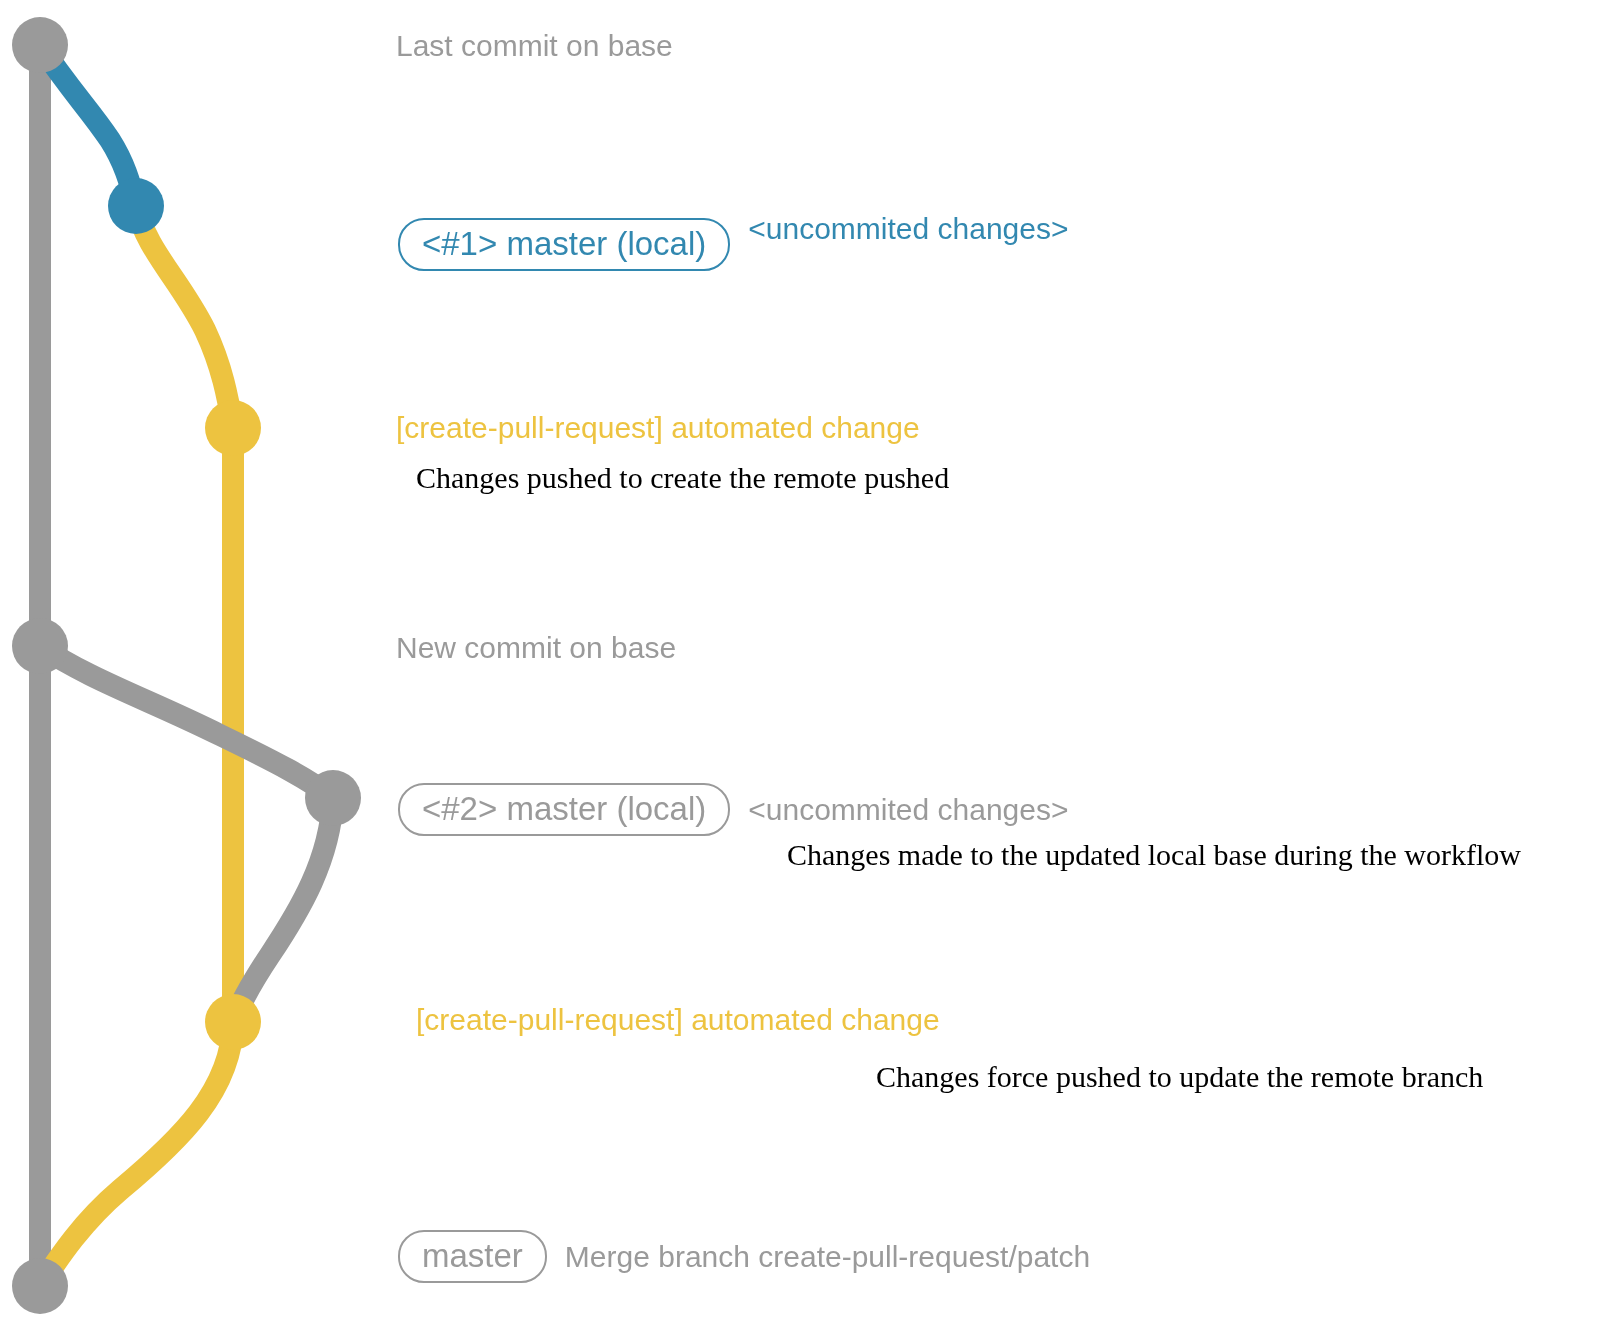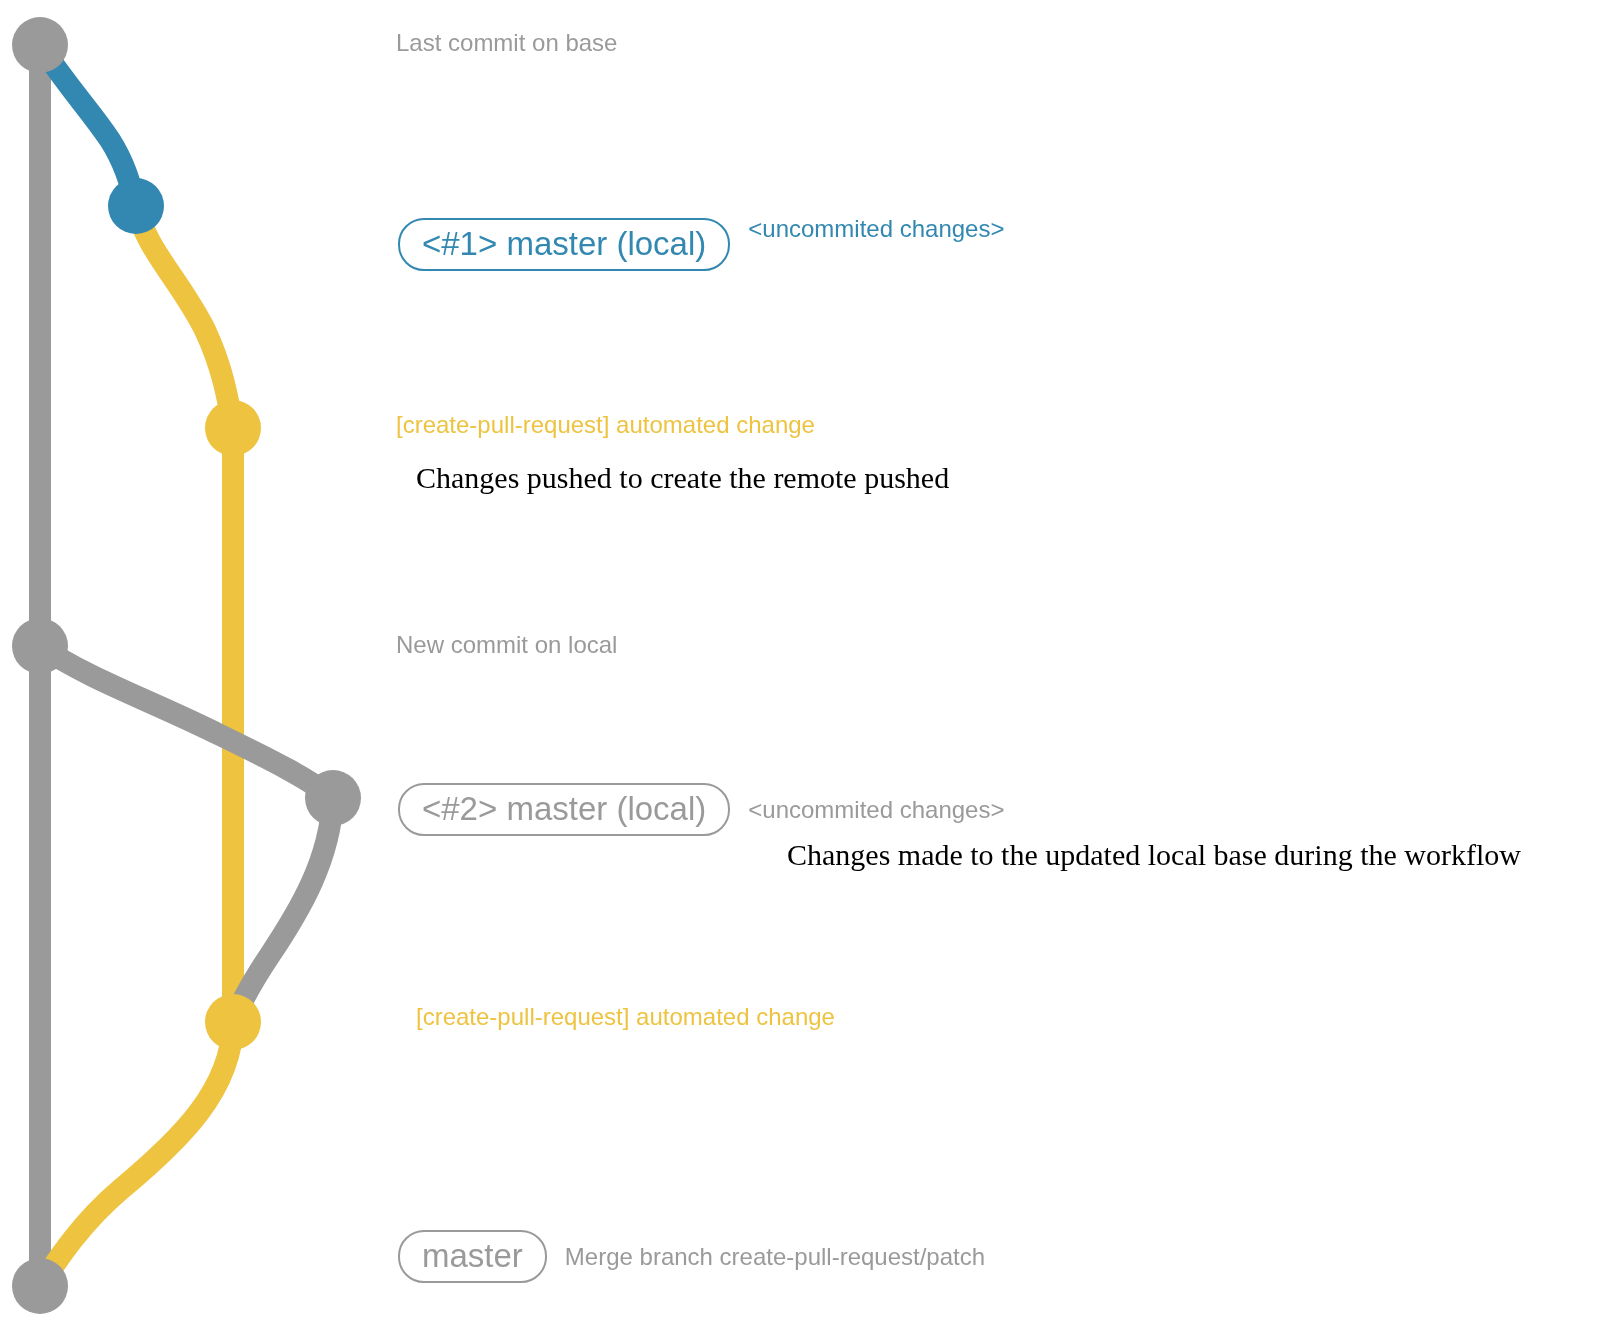--- a/index.html
+++ b/index.html
@@ -57,21 +57,21 @@
   .badge.yellow {
     border-color: #edc340;
     color: #edc340;
   }
   .badge.gray {
     border-color: #9a9a9a;
     color: #9a9a9a;
   }
 
   .subject {
-    font-size: 24px;
+    font-size: 30px;
     line-height: 1;
     margin-left: 18px;
     color: #9a9a9a;
   }
   .subject.blue { color: #3288b0; }
   .subject.yellow { color: #edc340; text-align: center; }
   .subject.gray { color: #9a9a9a; }
   .subject.plain-gray { color: #9a9a9a; margin-left: 0; }
 
   .caption {
@@ -117,31 +117,32 @@
     <span class="badge blue">&lt;#1&gt; master (local)</span>
     <span class="subject blue">&lt;uncommited changes&gt;</span>
   </div>
 
   <div class="row" style="left:396px; top:413px;">
     <span class="subject yellow" style="margin-left:0;">[create-pull-request] automated change</span>
   </div>
   <div class="caption" style="left:416px; top:463px;">Changes pushed to create the remote pushed</div>
 
   <div class="row" style="left:396px; top:633px;">
-    <span class="subject plain-gray">New commit on local</span>
+    <span class="subject plain-gray">New commit on base</span>
   </div>
 
   <div class="row" style="left:398px; top:783px;text-align:right;">
     <span class="badge gray">&lt;#2&gt; master (local)</span>
     <span class="subject gray">&lt;uncommited changes&gt;</span>
   </div>
   <div class="caption" style="left:787px; top:840px;">Changes made to the updated local base during the workflow</div>
 
   <div class="row" style="left:398px; top:1005px;">
     <span class="subject yellow">[create-pull-request] automated change</span>
   </div>
+  <div class="caption" style="left:876px; top:1062px;">Changes force pushed to update the remote branch</div>
 
   <div class="row" style="left:398px; top:1230px;align-items:center;">
     <span class="badge gray">master</span>
     <span class="subject gray">Merge branch create-pull-request/patch</span>
   </div>
 
 </div>
 
 </body></html>

